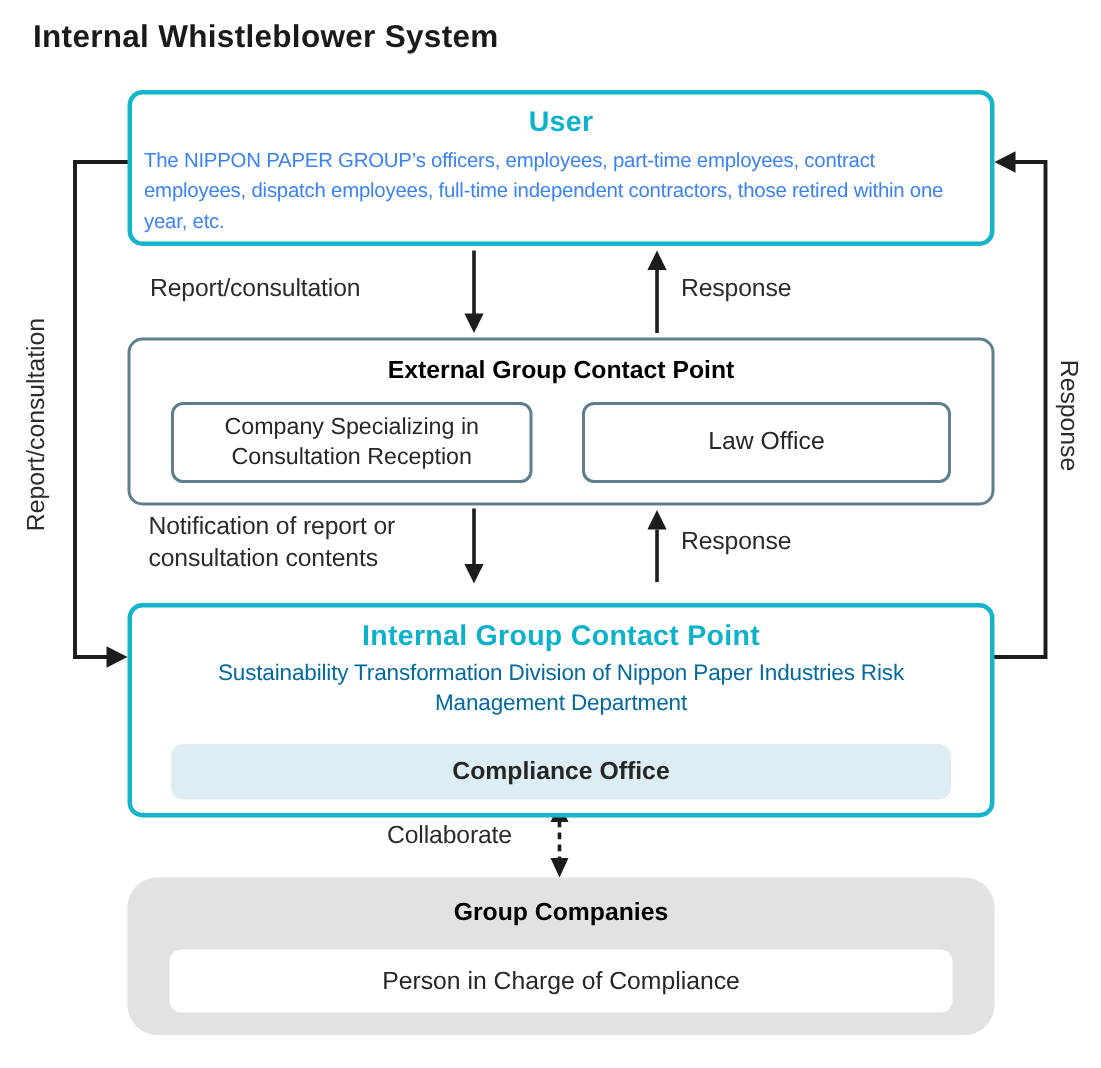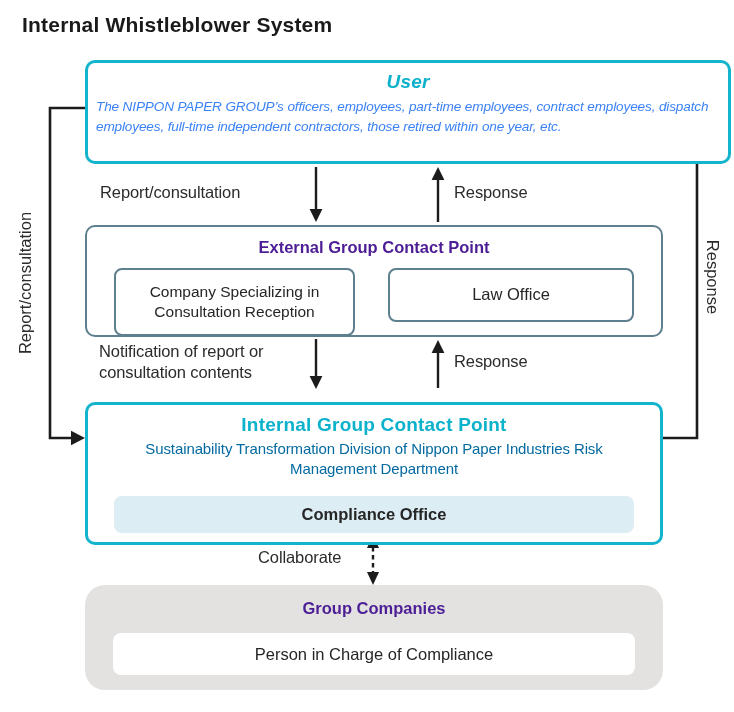--- a/index.html
+++ b/index.html
@@ -42,24 +42,24 @@
     text-align: center;
     font-size: 19px;
     font-weight: bold;
     color: #0cb2cb;
     letter-spacing: 0.2px;
   }
   .dark-heading {
     text-align: center;
     font-size: 16.5px;
     font-weight: bold;
-    color: #4c1d95;
-  }
-  
-  .user-box { left: 85px; top: 60px; width: 646px; height: 104px; font-style: italic; }
+    color: #000000;
+  }
+  
+  .user-box { left: 85px; top: 60px; width: 578px; height: 104px; }
   .user-box .cyan-heading { margin-top: 8px; }
   .user-desc {
     margin: 4px 8px 0 8px;
     text-align: left;
     font-size: 13.6px;
     line-height: 1.5;
     color: #3b82f6;
     letter-spacing: -0.15px;
   }
   
@@ -72,21 +72,21 @@
     background: #ffffff;
     box-sizing: border-box;
     display: flex;
     align-items: center;
     justify-content: center;
     text-align: center;
     font-size: 15.5px;
     color: #262626;
     line-height: 1.3;
   }
-  .sub-box-1 { left: 27px; top: 41px; width: 241px; height: 68px; }
+  .sub-box-1 { left: 27px; top: 41px; width: 241px; height: 54px; }
   .sub-box-2 { left: 301px; top: 41px; width: 246px; height: 54px; font-size: 16.5px; }
   
   .internal-box { left: 85px; top: 402px; width: 578px; height: 143px; }
   .internal-box .cyan-heading { margin-top: 9px; }
   .internal-subtitle {
     margin: 3px 24px 0 24px;
     text-align: center;
     font-size: 15px;
     line-height: 1.35;
     color: #0369a1;

